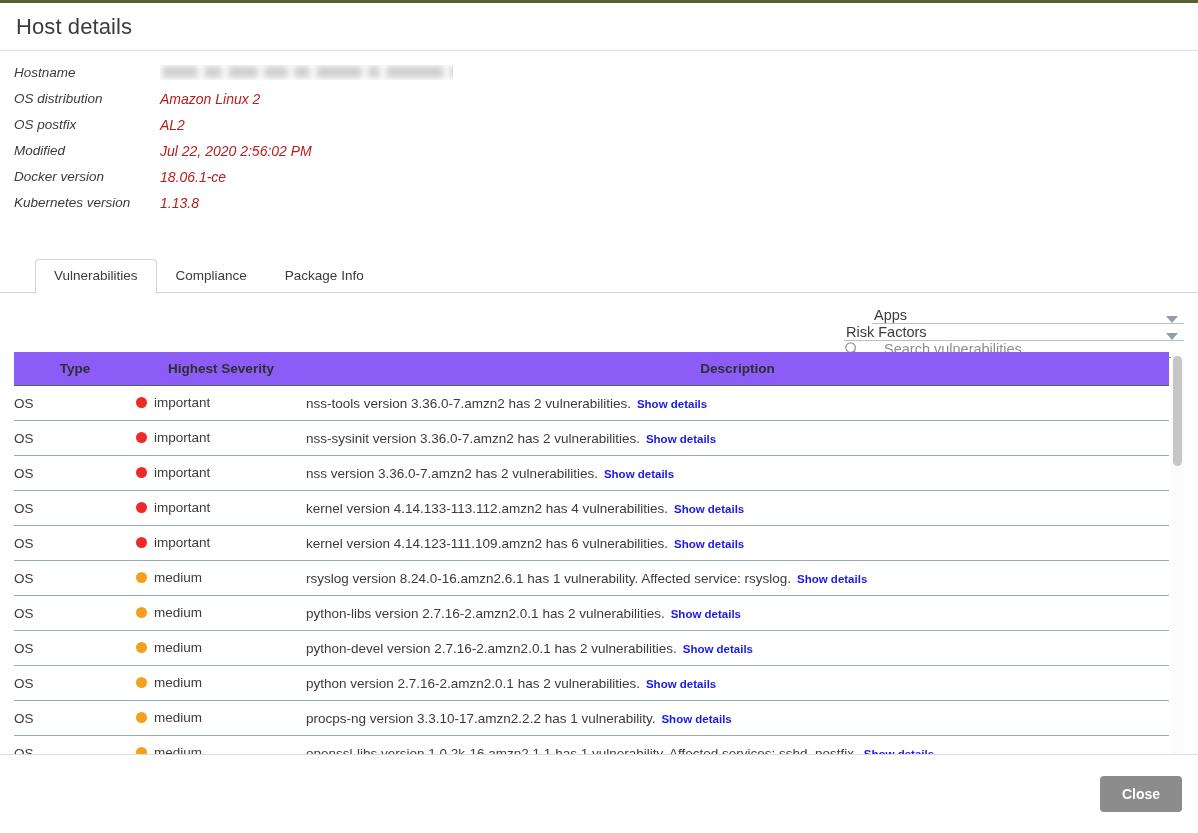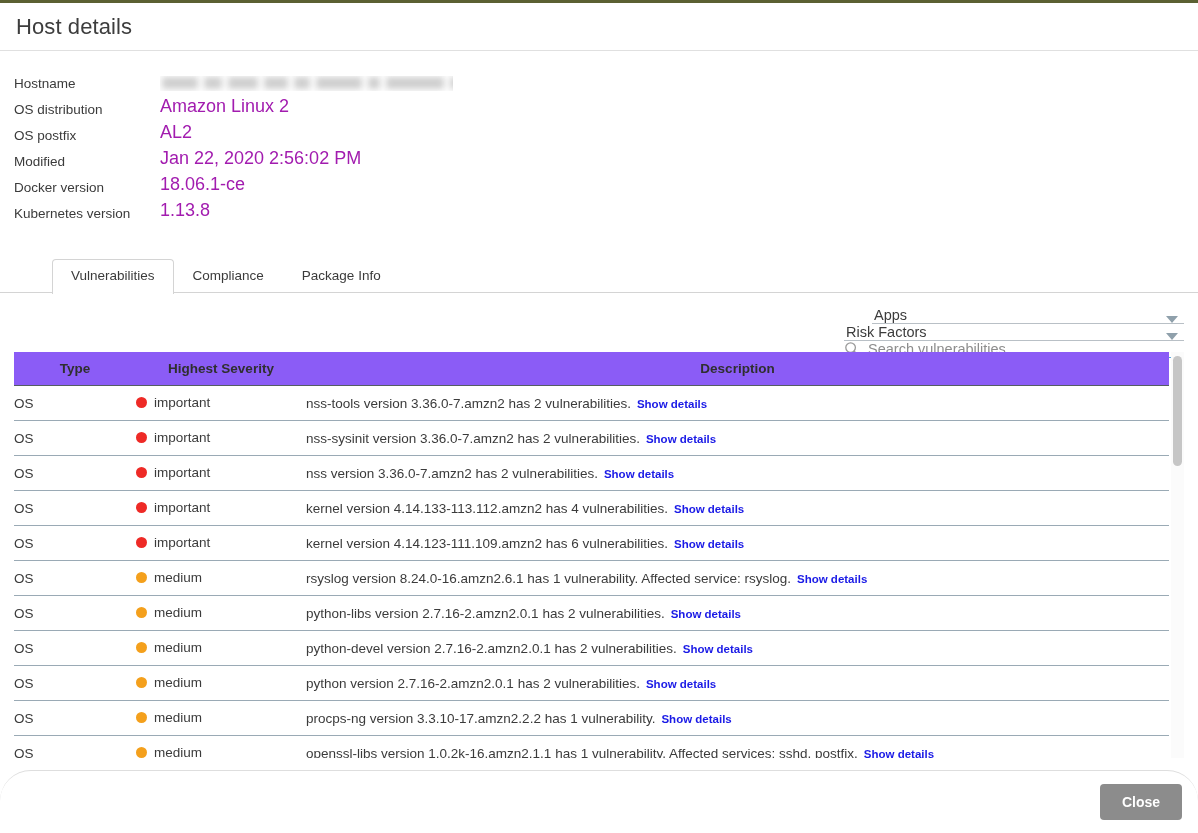--- a/index.html
+++ b/index.html
@@ -35,32 +35,33 @@
     color: #3d3d3d;
     letter-spacing: 0.1px;
   }
 
   
   .details {
     padding: 14px 0 0 14px;
   }
   .detail-row {
     display: flex;
-    align-items: flex-end;
+    align-items: flex-start;
     height: 26px;
+    font-style: italic;
   }
   .detail-label {
     width: 146px;
     font-size: 13.5px;
     color: #3b3b3b;
     flex: 0 0 146px;
   }
   .detail-value {
-    font-size: 18px;
-    color: #a21caf;
+    font-size: 14px;
+    color: #b91c1c;
   }
   .redacted {
     width: 293px;
     height: 15px;
     position: relative;
     overflow: hidden;
   }
   .redacted span {
     position: absolute;
     top: 1px;
@@ -77,21 +78,21 @@
     height: 34px;
   }
   .tabs-baseline {
     position: absolute;
     left: 0; right: 0; bottom: 0;
     height: 1px;
     background: #d4d4d4;
   }
   .tabs {
     position: absolute;
-    left: 52px;
+    left: 35px;
     bottom: 0;
     display: flex;
     align-items: flex-end;
     z-index: 2;
   }
   .tab {
     font-size: 13.5px;
     color: #3b3b3b;
     padding: 8px 18px 9px 18px;
     background: transparent;
@@ -142,21 +143,21 @@
     border-right: 6.5px solid transparent;
     border-top: 7.5px solid #8fa0ab;
   }
   .search-field {
     width: 340px;
     margin-left: 13px;
     height: 28px;
     border-bottom: 1.5px solid #56a3d9;
     display: flex;
     align-items: flex-start;
-    gap: 8px;
+    gap: 24px;
   }
   .search-icon { flex: 0 0 16px; line-height: 0; }
   .search-input {
     border: none;
     outline: none;
     background: transparent;
     font-family: "Liberation Sans", sans-serif;
     font-size: 14.5px;
     color: #3b3b3b;
     width: 300px;
@@ -233,28 +234,27 @@
     background: #c6c6c6;
     border-radius: 5px;
     cursor: pointer;
   }
 
   
   .footer {
     position: absolute;
     left: 0; right: 0;
     bottom: 0;
-    height: 63px;
+    height: 79px;
     border-top: 1px solid #dedede;
     display: flex;
     align-items: center;
     justify-content: flex-end;
     padding-right: 16px;
     background: #ffffff;
-    border-radius: 31px;
   }
   .close-btn {
     background: #8c8c8c;
     color: #ffffff;
     border: none;
     border-radius: 4px;
     font-family: "Liberation Sans", sans-serif;
     font-size: 14px;
     font-weight: bold;
     padding: 10px 22px;
@@ -288,21 +288,21 @@
       <div class="detail-row">
         <div class="detail-label">OS distribution</div>
         <div class="detail-value">Amazon Linux 2</div>
       </div>
       <div class="detail-row">
         <div class="detail-label">OS postfix</div>
         <div class="detail-value">AL2</div>
       </div>
       <div class="detail-row">
         <div class="detail-label">Modified</div>
-        <div class="detail-value">Jan 22, 2020 2:56:02 PM</div>
+        <div class="detail-value">Jul 22, 2020 2:56:02 PM</div>
       </div>
       <div class="detail-row">
         <div class="detail-label">Docker version</div>
         <div class="detail-value">18.06.1-ce</div>
       </div>
       <div class="detail-row">
         <div class="detail-label">Kubernetes version</div>
         <div class="detail-value">1.13.8</div>
       </div>
     </div>

